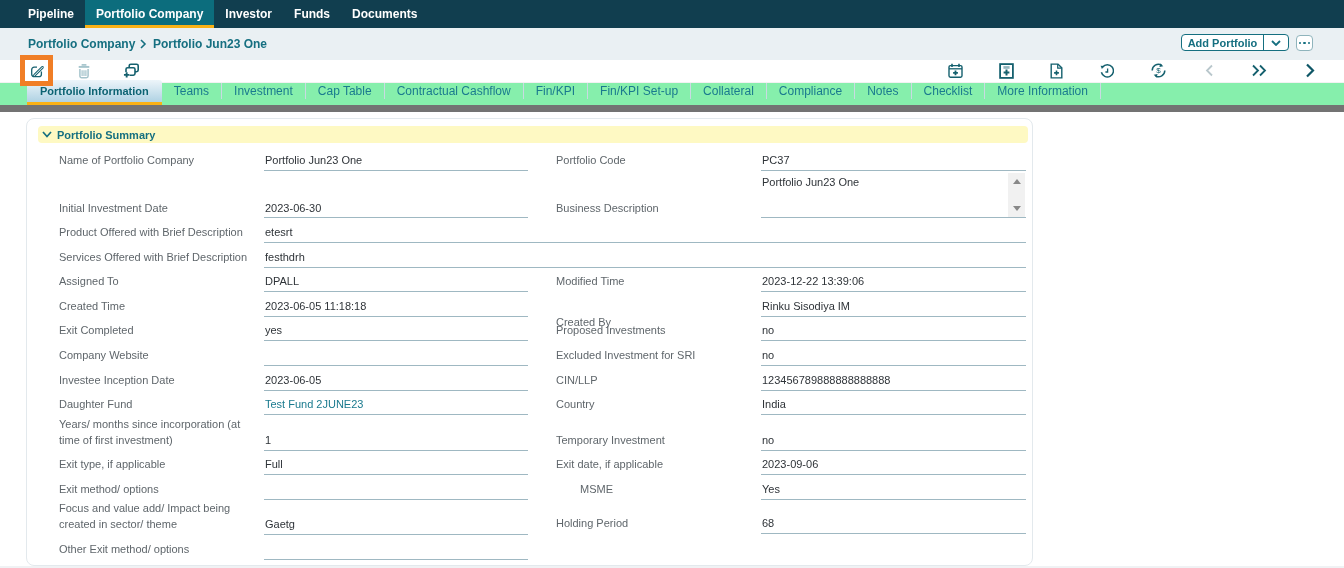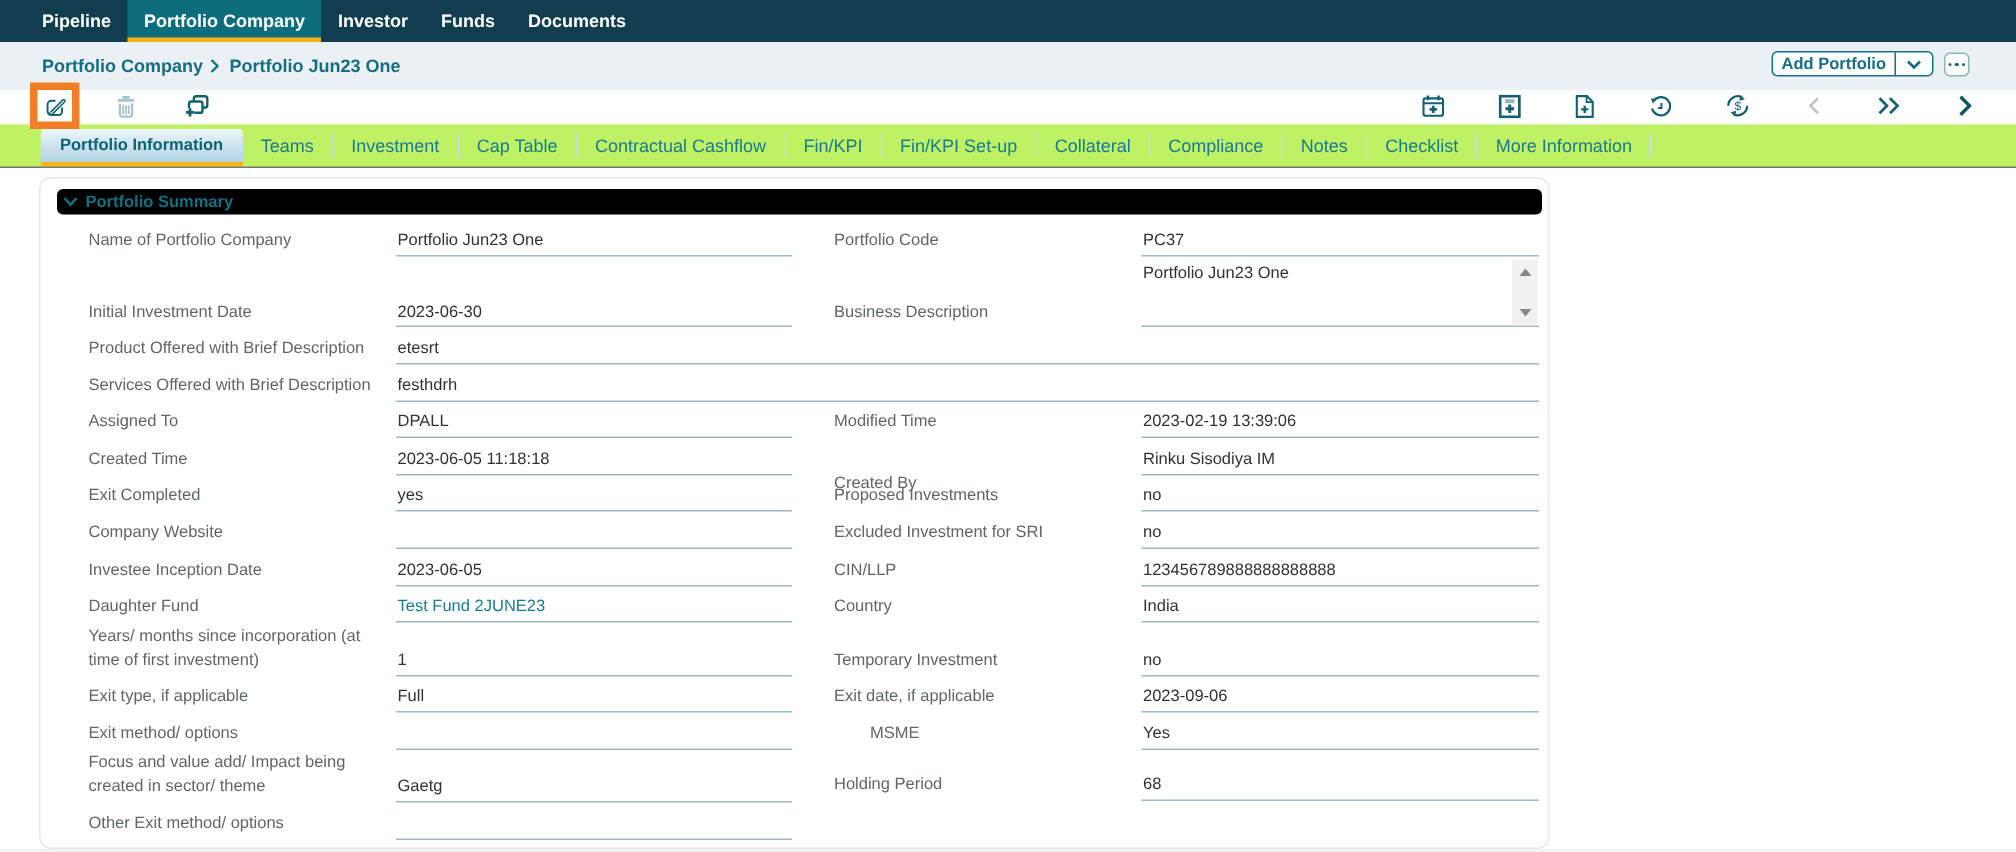--- a/index.html
+++ b/index.html
@@ -17,27 +17,27 @@
   #addbtn { left:1181px; top:34px; width:108px; height:17px; border:1px solid #156F80; border-radius:4px; background:#fff; display:flex; }
   #addbtn .main { flex:1; display:flex; align-items:center; justify-content:center; color:#156F80; font-size:11px; font-weight:bold; border-right:1px solid #156F80; }
   #addbtn .drop { width:24px; display:flex; align-items:center; justify-content:center; }
   #dots { left:1296px; top:35px; width:17px; height:16px; border:1px solid #8FB4BC; border-radius:4px; background:#fff; display:flex; align-items:center; justify-content:center; gap:2px; }
   #dots i { width:2.5px; height:2.5px; background:#156F80; border-radius:50%; display:block; }
   
   #toolbar { left:0; top:60px; width:1344px; height:23px; background:#fff; border-bottom:1px solid #F2F2F2; }
   #editbox { left:20px; top:55px; width:33px; height:31px; border:5px solid #F07E26; background:#fff; display:flex; align-items:center; justify-content:center; z-index:5; }
   .ticon { position:absolute; top:62px; }
   
-  #tabs { left:0; top:83px; width:1344px; height:29px; background:#bef264; border-bottom:1px solid #737373; display:flex; align-items:flex-end; padding-left:27px; }
+  #tabs { left:0; top:83px; width:1344px; height:29px; background:#86efac; border-bottom:7px solid #737373; display:flex; align-items:flex-end; padding-left:27px; }
   .tab { color:#1A7A8E; font-size:12px; height:16px; display:flex; align-items:center; padding:0 12px; border-right:1px solid #C9DAE2; margin-bottom:6px; white-space:nowrap; }
   .tab:last-child { }
   .tab.active { height:25px; margin-bottom:0; color:#0C6373; font-weight:bold; font-size:11px; background:linear-gradient(#EDF5FA,#AFD2E3); border-radius:3px 3px 0 0; border-right:none; border-bottom:3px solid #F9B115; padding:0 13px; }
   
   #card { left:26px; top:118px; width:1007px; height:448px; background:#fff; border:1px solid #E3E9ED; border-radius:8px; }
-  #sumbar { left:38px; top:126px; width:990px; height:17px; background:#000000; border-radius:4px; display:flex; align-items:center; padding-left:4px; }
+  #sumbar { left:38px; top:126px; width:990px; height:17px; background:#fef9c3; border-radius:4px; display:flex; align-items:center; padding-left:4px; }
   #sumbar span { color:#156F80; font-size:11px; font-weight:bold; margin-left:5px; }
   #botstrip { left:0; top:566px; width:1344px; height:2px; background:#F0F2F4; }
   
   .lbl { position:absolute; color:#5F666B; font-size:11px; white-space:nowrap; }
   .val { position:absolute; color:#2E3338; font-size:11px; white-space:nowrap; }
   .val.link { color:#1A7A8E; }
   .ul { position:absolute; height:1px; background:#9FB8C2; }
   
   #ta { left:761px; top:172px; width:265px; height:46px; border-bottom:1px solid #9FB8C2; }
   #tasb { position:absolute; right:1px; top:1px; width:17px; height:44px; background:#F1F1F1; }
@@ -172,21 +172,21 @@
   <div class="lbl" style="left:59px; top:226px;">Product Offered with Brief Description</div>
   <div class="val" style="left:265px; top:226px;">etesrt</div>
   <div class="ul" style="left:264px; top:242px; width:762px;"></div>
   <div class="lbl" style="left:59px; top:251px;">Services Offered with Brief Description</div>
   <div class="val" style="left:265px; top:251px;">festhdrh</div>
   <div class="ul" style="left:264px; top:267px; width:762px;"></div>
   <div class="lbl" style="left:59px; top:275px;">Assigned To</div>
   <div class="val" style="left:265px; top:275px;">DPALL</div>
   <div class="ul" style="left:264px; top:291px; width:264px;"></div>
   <div class="lbl" style="left:556px; top:275px;">Modified Time</div>
-  <div class="val" style="left:762px; top:275px;">2023-02-19 13:39:06</div>
+  <div class="val" style="left:762px; top:275px;">2023-12-22 13:39:06</div>
   <div class="ul" style="left:761px; top:291px; width:265px;"></div>
   <div class="lbl" style="left:59px; top:300px;">Created Time</div>
   <div class="val" style="left:265px; top:300px;">2023-06-05 11:18:18</div>
   <div class="ul" style="left:264px; top:316px; width:264px;"></div>
   <div class="lbl" style="left:556px; top:316px;">Created By</div>
   <div class="val" style="left:762px; top:300px;">Rinku Sisodiya IM</div>
   <div class="ul" style="left:761px; top:316px; width:265px;"></div>
   <div class="lbl" style="left:59px; top:324px;">Exit Completed</div>
   <div class="val" style="left:265px; top:324px;">yes</div>
   <div class="ul" style="left:264px; top:340px; width:264px;"></div>

